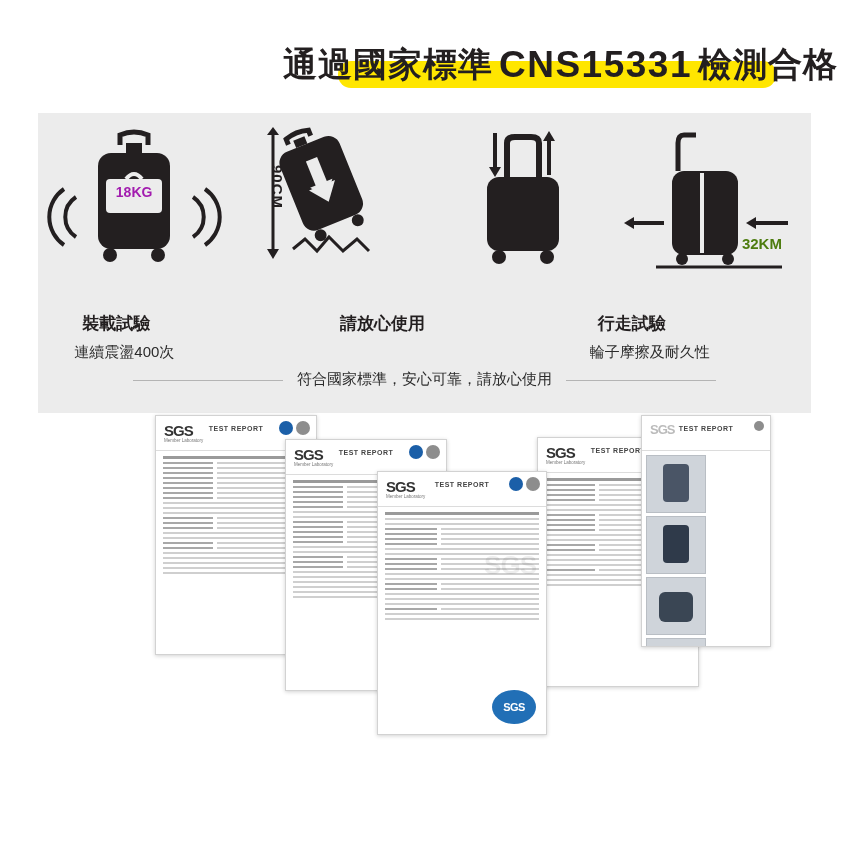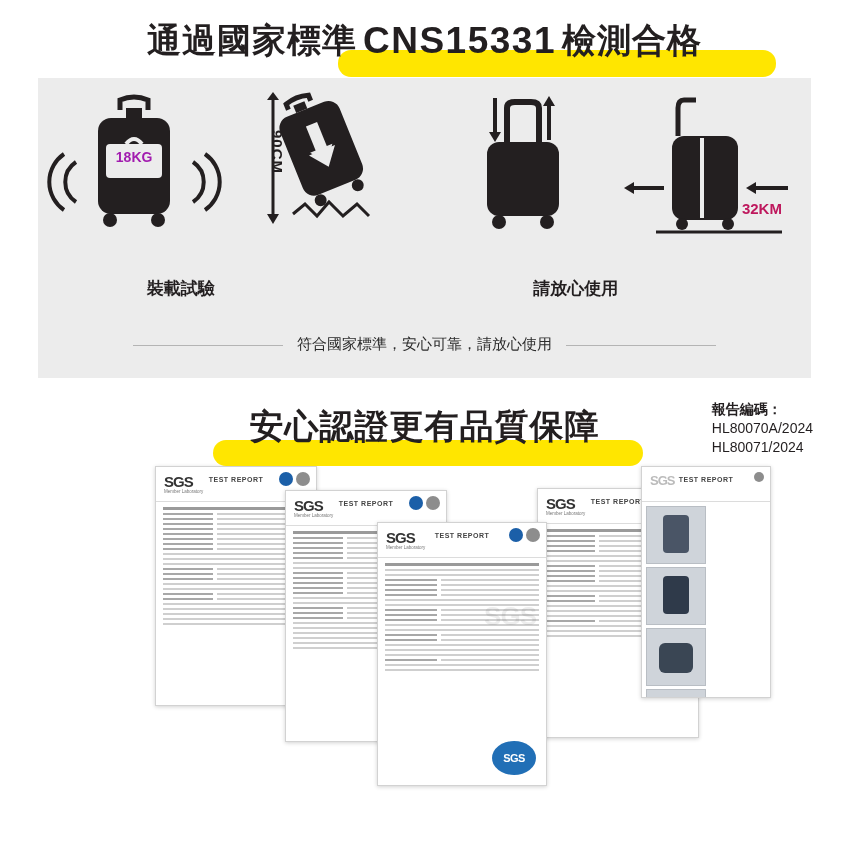--- a/index.html
+++ b/index.html
@@ -17,23 +17,23 @@
   .page {
     position: relative;
     width: 849px;
     height: 849px;
     background: #ffffff;
   }
 
   
   .headline {
     position: relative;
-    margin: 0;
-    padding: 18px 0 14px 0;
-    text-align: center;
+    margin: 11px;
+    padding: 31px 0 14px 0;
+    text-align: right;
     font-size: 34px;
     font-weight: bold;
     letter-spacing: 1px;
     white-space: nowrap;
   }
   .headline .hl-part {
     position: relative;
     display: inline-block;
     z-index: 2;
     vertical-align: middle;
@@ -392,48 +392,44 @@
             <circle cx="60" cy="132" r="6" fill="#231f20"></circle>
             <circle cx="106" cy="132" r="6" fill="#231f20"></circle>
 
             <line x1="6" y1="96" x2="42" y2="96" stroke="#231f20" stroke-width="4"></line>
             <path d="M12 90 L2 96 L12 102" fill="#231f20"></path>
             <line x1="128" y1="96" x2="166" y2="96" stroke="#231f20" stroke-width="4"></line>
             <path d="M134 90 L124 96 L134 102" fill="#231f20"></path>
 
             <line x1="34" y1="140" x2="160" y2="140" stroke="#231f20" stroke-width="3"></line>
           </svg>
-          <div style="position:absolute;left:120px;top:108px;font-size:15px;font-weight:bold;color:#be185d;">32KM</div>
+          <div style="position:absolute;left:120px;top:108px;font-size:15px;font-weight:bold;color:#4d7c0f;">32KM</div>
         </div>
       </div>
     </div>
 
     <div class="labels">
       <div class="label-cell">
         <div class="label-pill">裝載試驗</div>
+        <div class="label-sub">連續震盪400次</div>
       </div>
       <div class="label-cell">
         <div class="label-pill">請放心使用</div>
+      </div>
+      <div class="label-cell">
+        <div class="label-pill">行走試驗</div>
+        <div class="label-sub">輪子摩擦及耐久性</div>
       </div>
     </div>
 
     <div class="footnote">
       <span>符合國家標準，安心可靠，請放心使用</span>
     </div>
   </div>
 
-  <div class="headline2-wrap">
-    <div class="hl2-highlight"></div>
-    <div class="headline2">安心認證更有品質保障</div>
-    <div class="report-no">
-      <div class="rn-title">報告編碼：</div>
-      <div>HL80070A/2024</div>
-      <div>HL80071/2024</div>
-    </div>
-  </div>
 
   <div class="certs">
 
     <div class="cert" style="left:118px; top:0px; width:160px; height:238px;">
       <div class="cert-head">
         <div class="sgs-logo">SGS</div>
         <div class="cert-sublabel">Member Laboratory</div>
         <div class="cert-title">TEST REPORT</div>
         <div class="cert-badges">
           <div class="badge-dot"></div>

